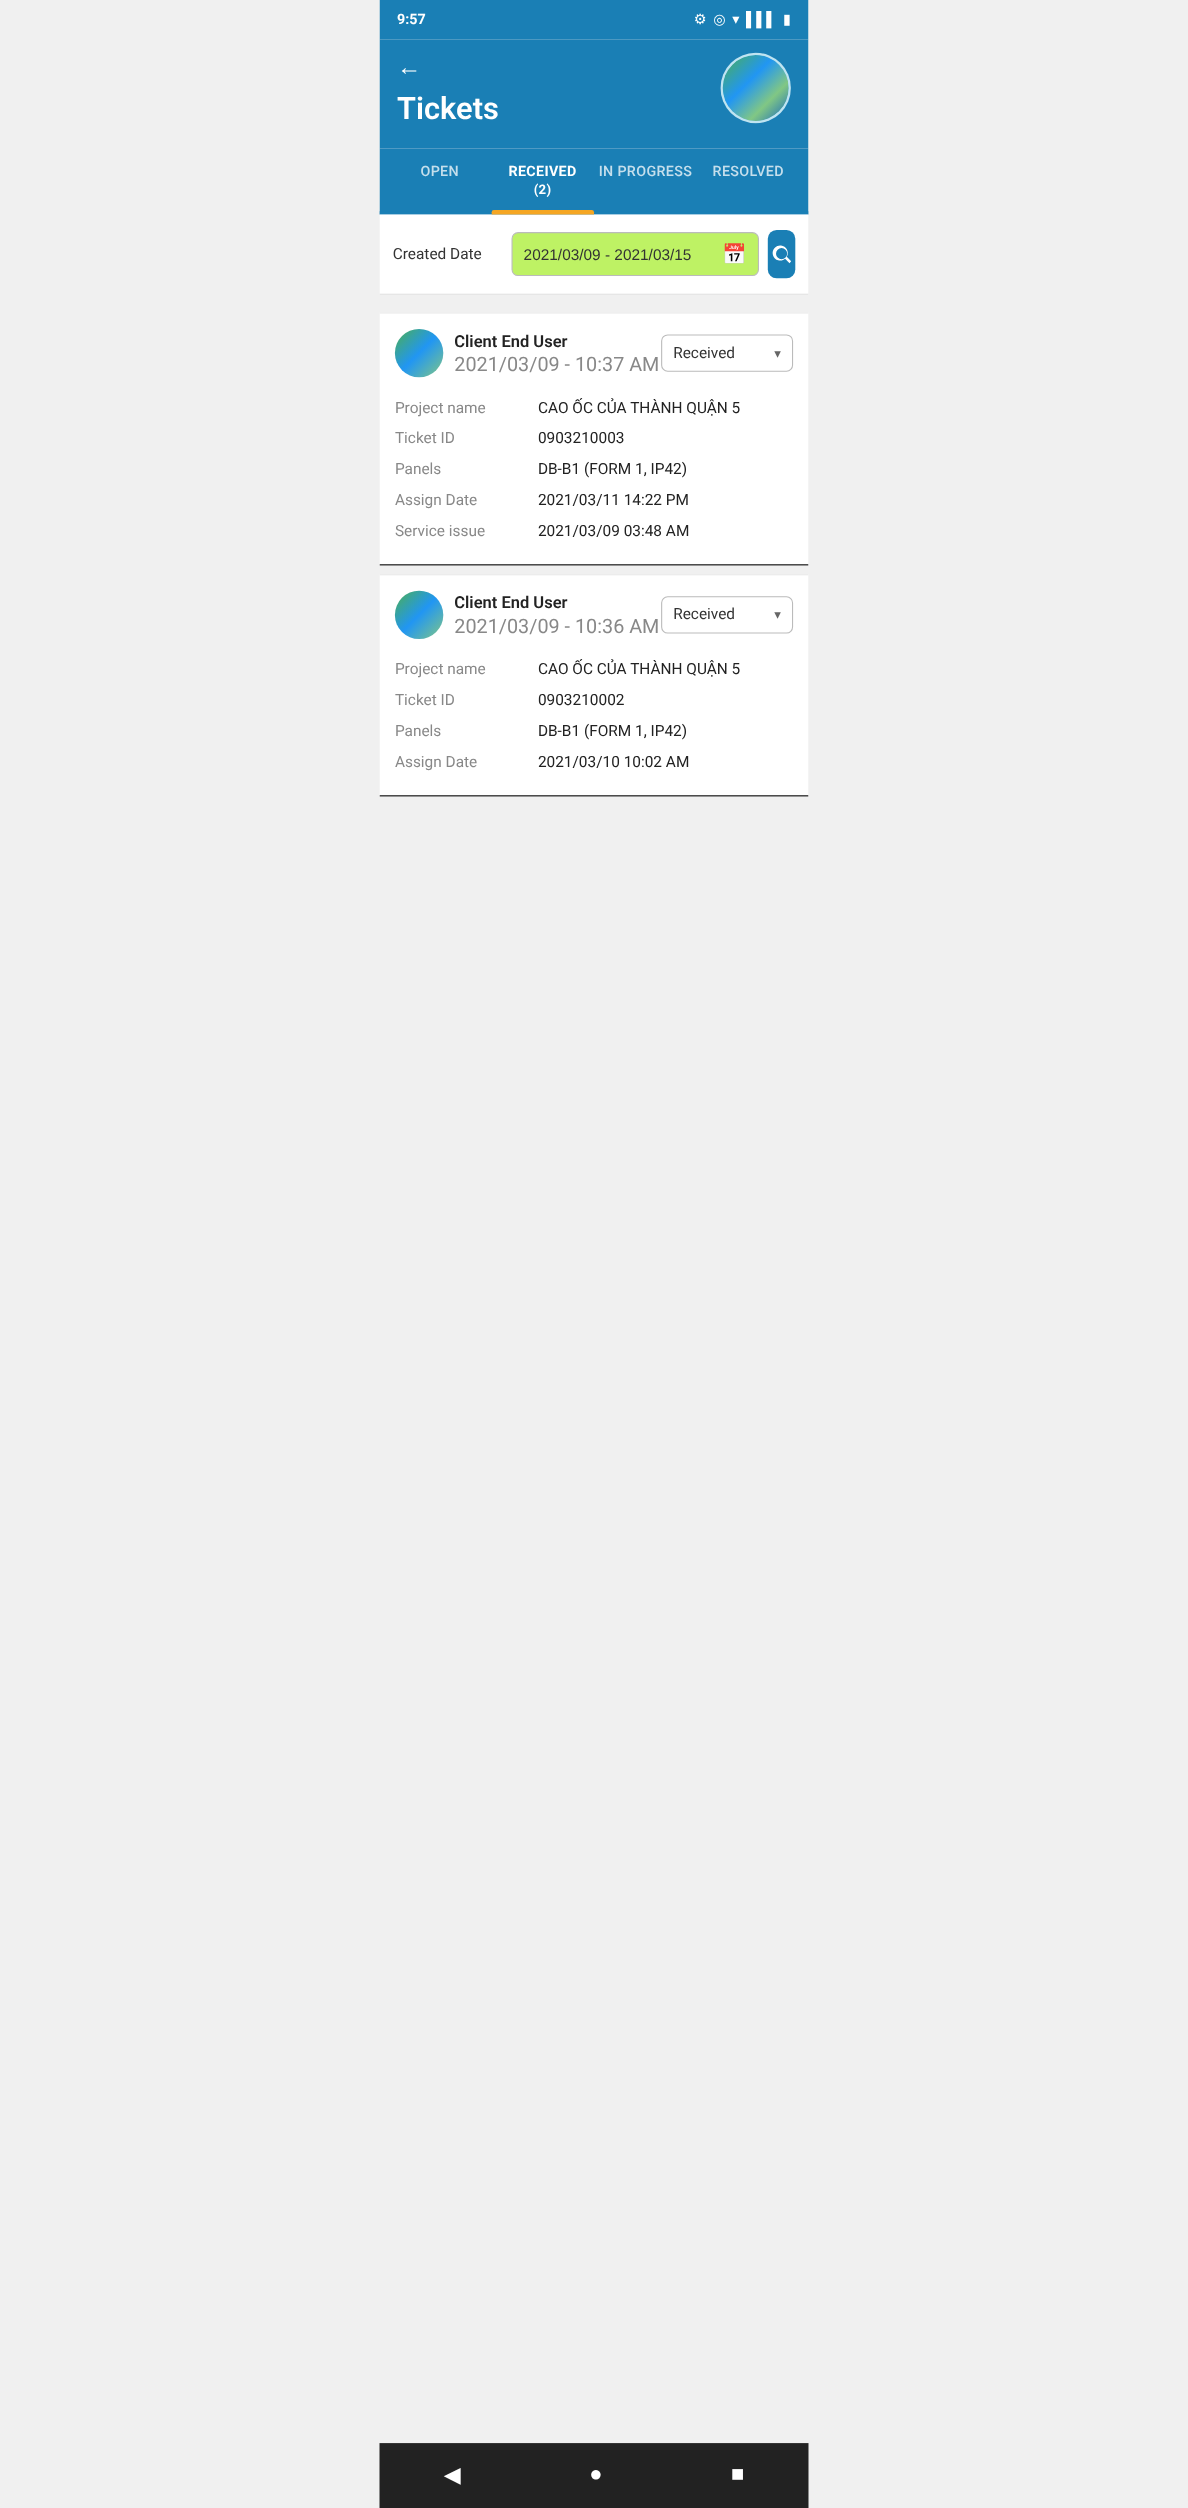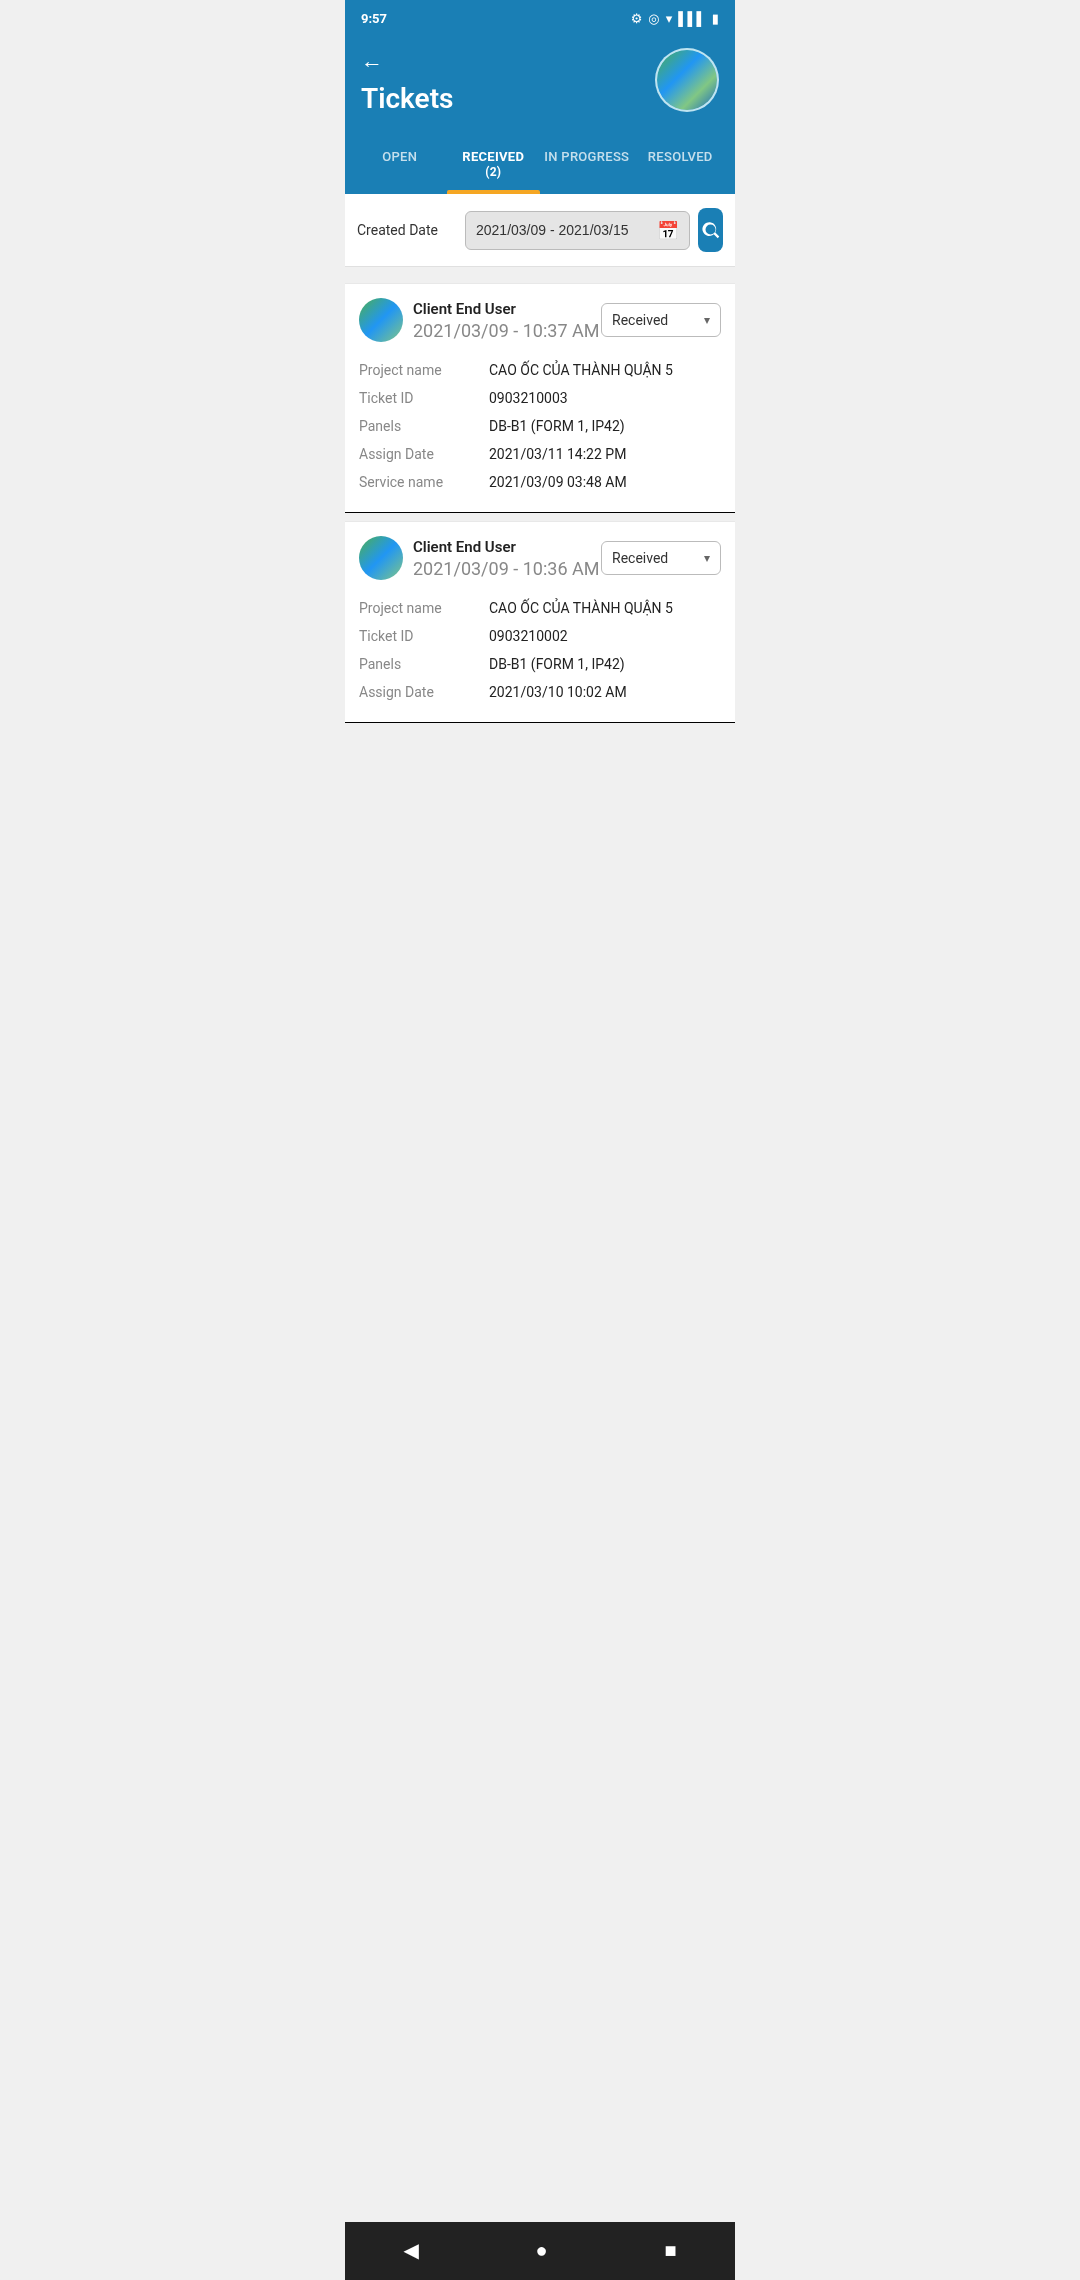--- a/index.html
+++ b/index.html
@@ -114,21 +114,21 @@
       white-space: nowrap;
       min-width: 100px;
     }
     .date-input-wrap {
       flex: 1;
       border: 1.5px solid #bbb;
       border-radius: 6px;
       display: flex;
       align-items: center;
       padding: 8px 10px;
-      background: #e5e5e5;
+      background: #bef264;
     }
     .date-input {
       flex: 1;
       border: none; outline: none;
       font-size: 14px;
       color: #333;
       background: transparent;
     }
     .calendar-icon {
       font-size: 18px;
@@ -325,21 +325,21 @@
         </div>
         <div class="detail-row">
           <span class="detail-label">Panels</span>
           <span class="detail-value">DB-B1 (FORM 1, IP42)</span>
         </div>
         <div class="detail-row">
           <span class="detail-label">Assign Date</span>
           <span class="detail-value">2021/03/11 14:22 PM</span>
         </div>
         <div class="detail-row">
-          <span class="detail-label">Service name</span>
+          <span class="detail-label">Service issue</span>
           <span class="detail-value">2021/03/09 03:48 AM</span>
         </div>
       </div>
     </div>
 
     <div class="ticket-card">
       <div class="ticket-header">
         <div class="user-info">
           <div class="user-avatar"></div>
           <div>

